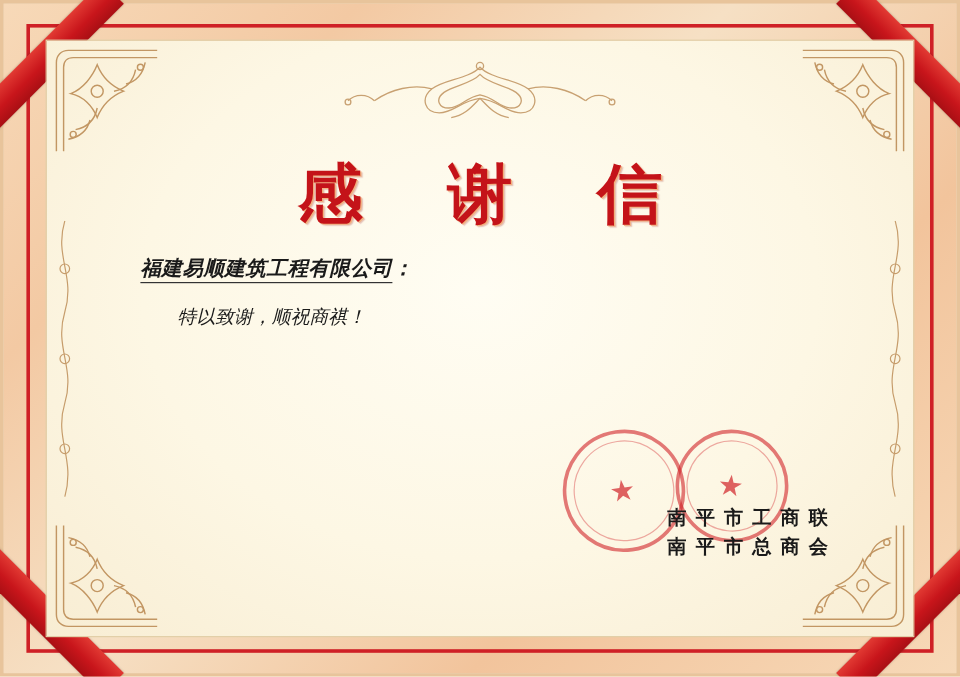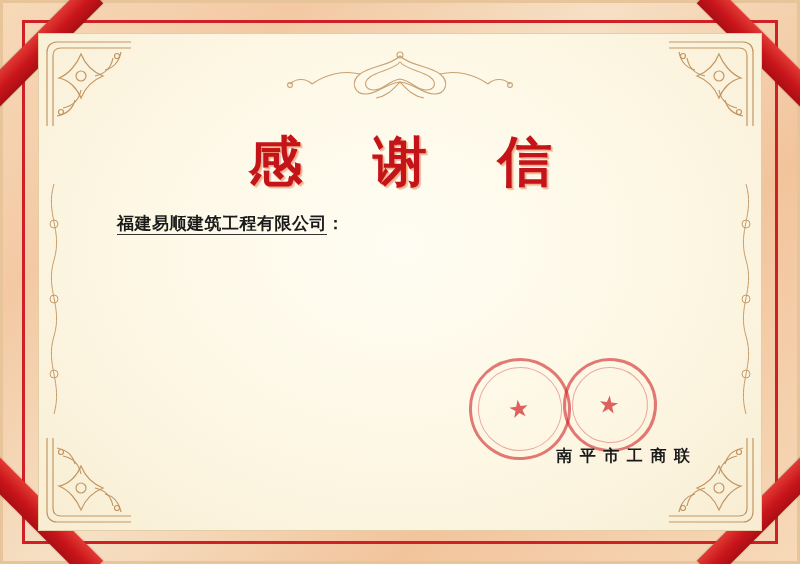--- a/index.html
+++ b/index.html
@@ -111,20 +111,21 @@
   }
 
   
   .body {
     position: absolute;
     left: 78px;
     right: 70px;
     top: 178px;
     color: #1a1a1a;
     font-family: "DejaVu Sans", sans-serif;
+    font-style: italic;
   }
   .salutation {
     font-size: 17px;
     font-weight: bold;
     letter-spacing: .5px;
     margin-bottom: 14px;
     white-space: nowrap;
   }
   .salutation .name {
     border-bottom: 1px solid #333;
@@ -293,29 +294,31 @@
         <circle cx="13" cy="40" r="4"></circle>
         <circle cx="13" cy="115" r="4"></circle>
         <circle cx="13" cy="190" r="4"></circle>
       </g>
     </svg>
 
     <div class="title">感 谢 信</div>
 
     <div class="body">
       <div class="salutation"><span class="name">福建易顺建筑工程有限公司</span><span>：</span></div>
+      <p class="para">特以致谢，顺祝商祺！</p>
     </div>
 
     <div class="seal seal-1">
       <div class="seal-ring"></div>
       <div class="seal-star">★</div>
     </div>
     <div class="seal seal-2">
       <div class="seal-ring"></div>
       <div class="seal-star">★</div>
     </div>
 
     <div class="sign">
       <div>南 平 市 工 商 联</div>
+      <div>南 平 市 总 商 会</div>
     </div>
 
   </div>
 </div>
 
 </body></html>

